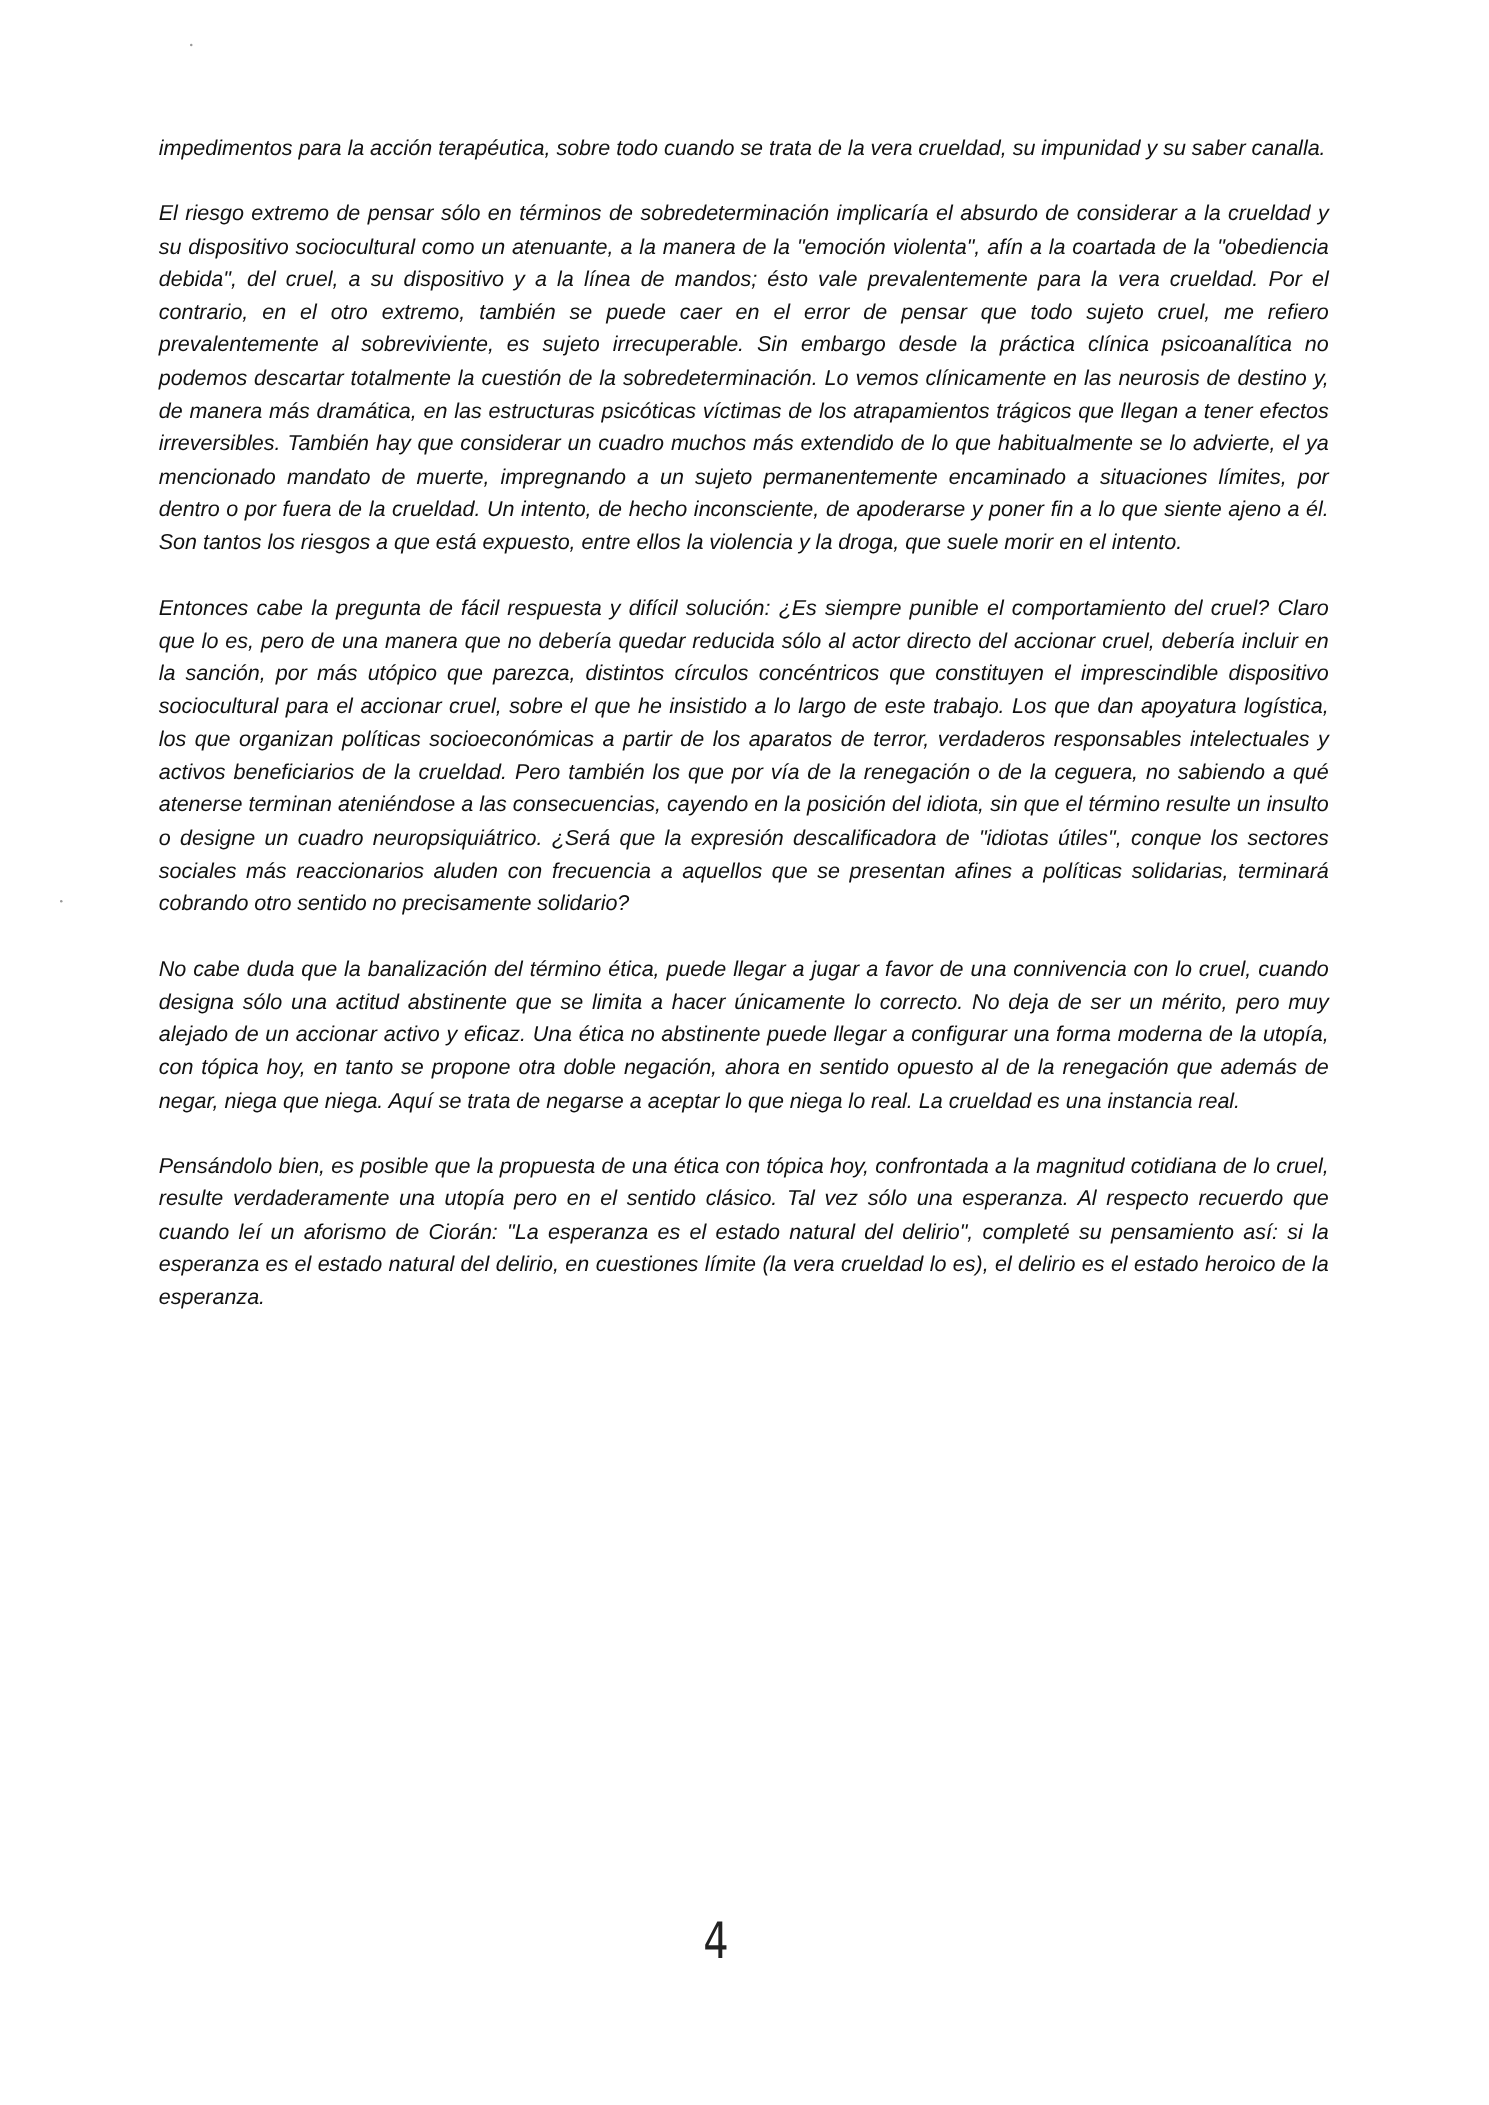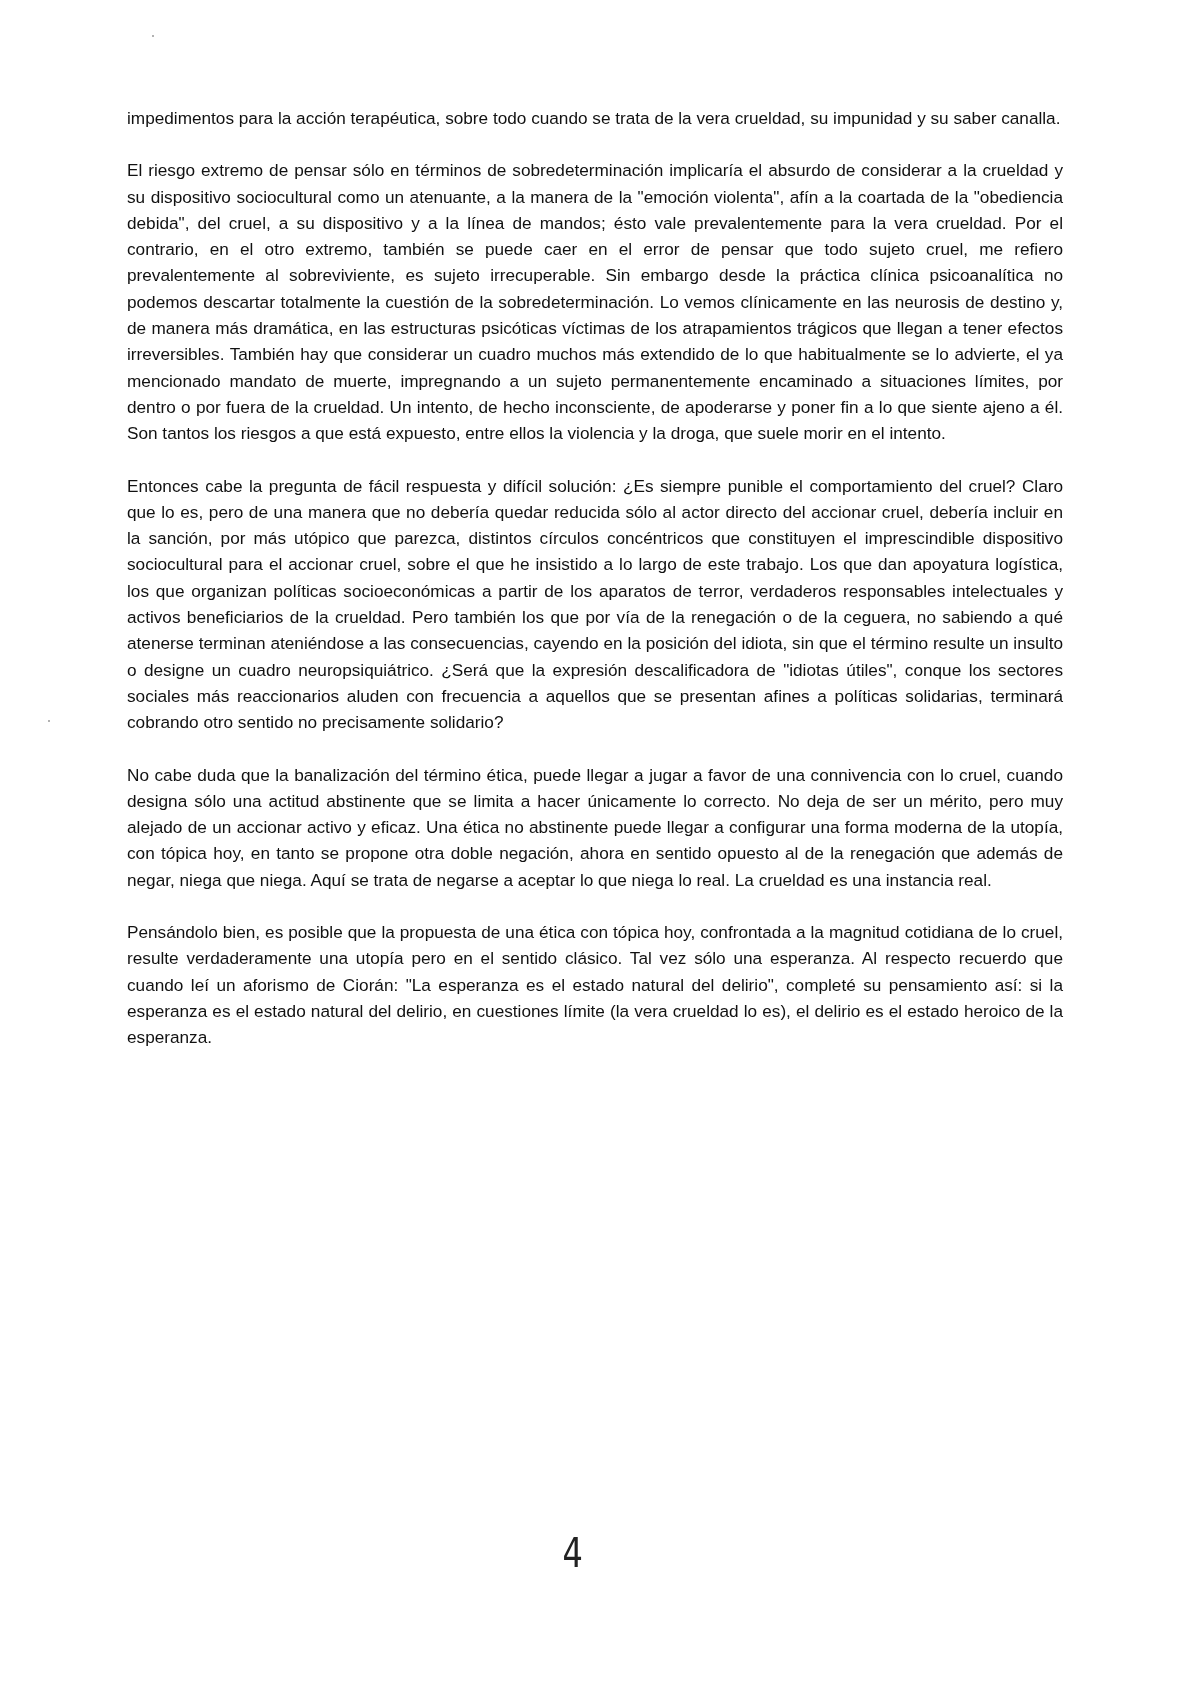--- a/index.html
+++ b/index.html
@@ -3,21 +3,21 @@
 <meta charset="utf-8">
 <style>
   html, body { margin: 0; padding: 0; background: #ffffff; }
   body { width: 1191px; height: 1684px; position: relative; overflow: hidden; }
   .page {
     position: absolute; left: 127px; top: 105px; width: 936px;
     font-family: "Liberation Sans", sans-serif;
     font-size: 17.2px; line-height: 26.3px; color: #111;
     text-align: justify;
   }
-  .page p { margin: 0 0 26px 0; }
+  .page p { margin: 0 0 26px 0; font-style: italic; }
   .pagenum {
     position: absolute; left: 560px; top: 1530px;
     font-family: "DejaVu Sans", sans-serif; font-size: 40px; color: #222;
     transform: scaleX(0.8);
   }
   .speck { position: absolute; width: 2px; height: 2px; background: #999; border-radius: 1px; }
 </style>
 </head>
 <body>
 

